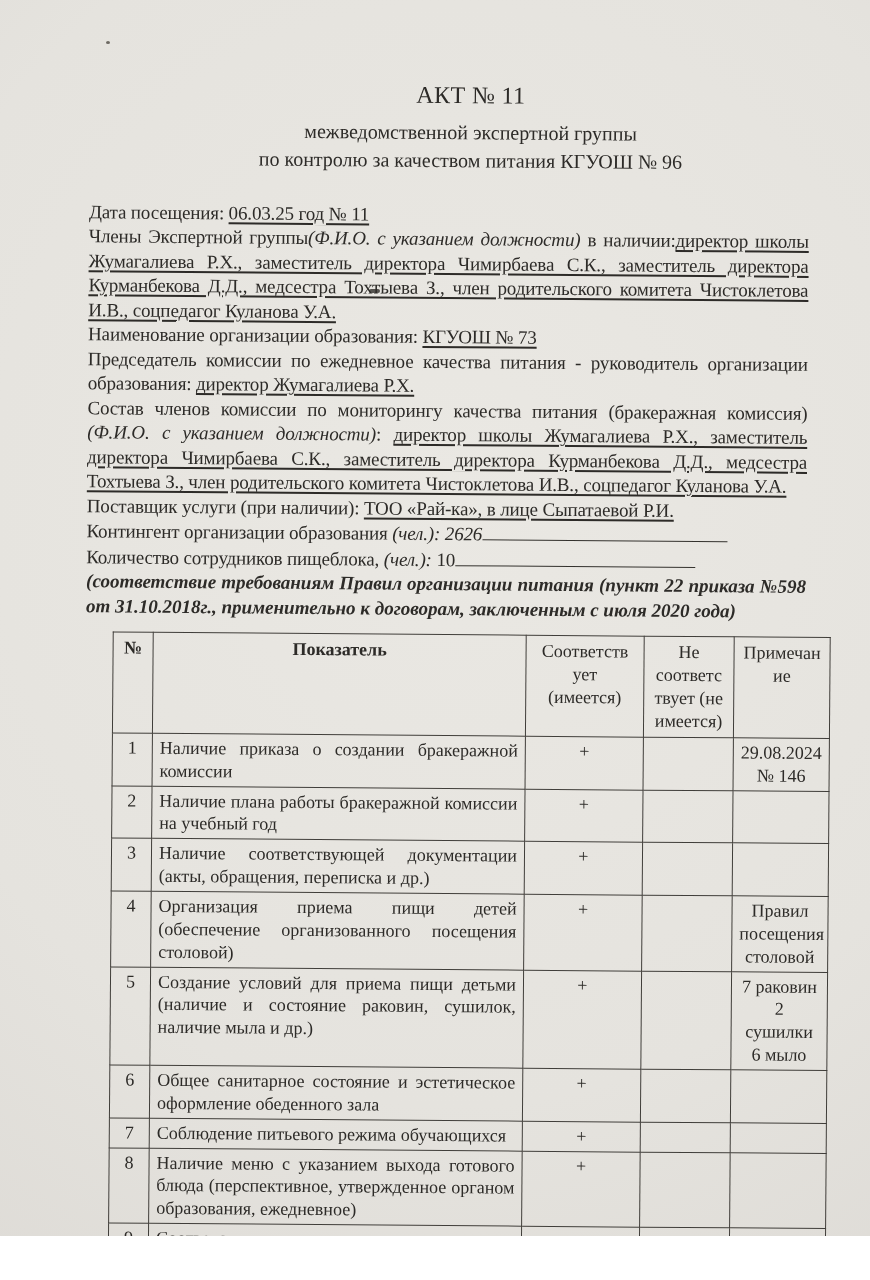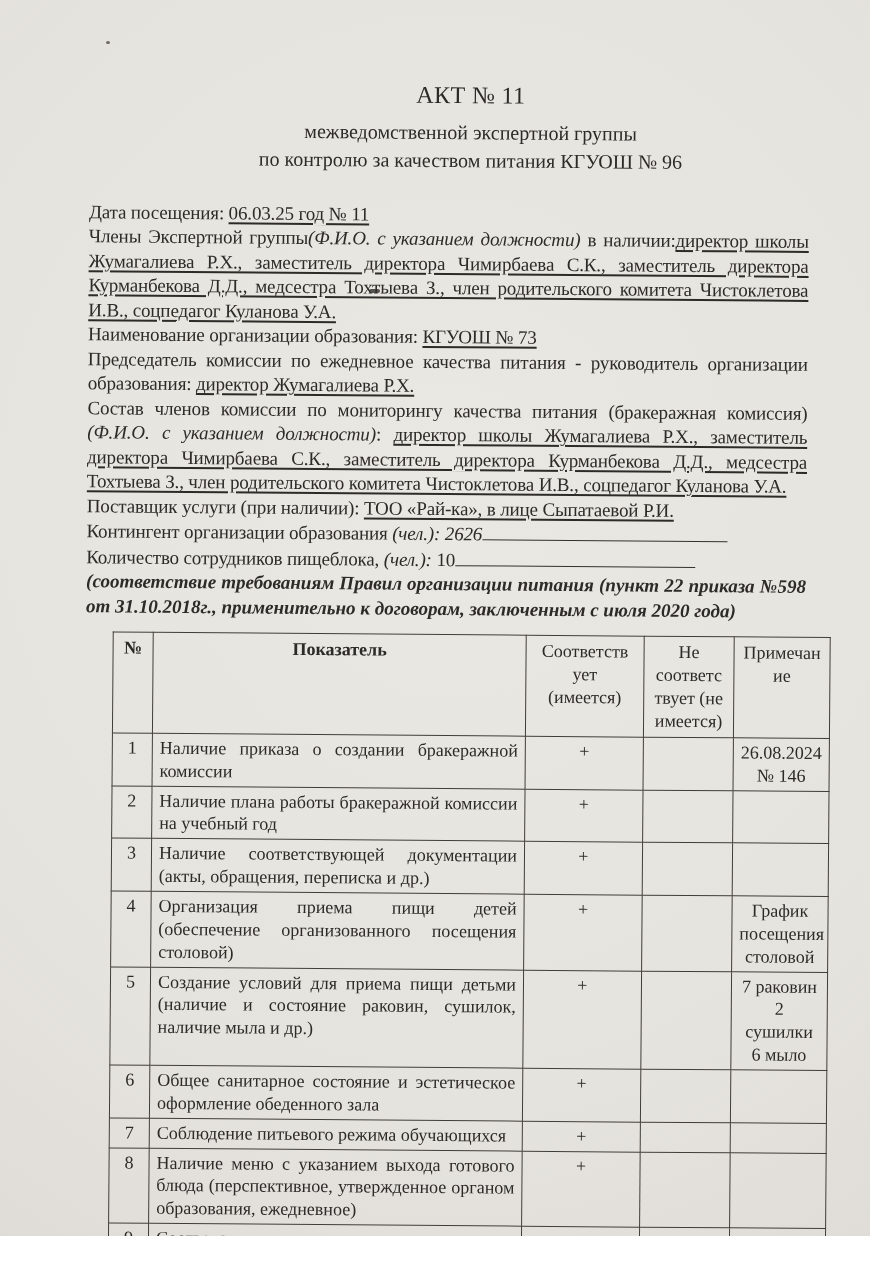--- a/index.html
+++ b/index.html
@@ -89,21 +89,21 @@
           <th>Примечан
 ие</th>
         </tr>
       </thead>
       <tbody>
         <tr>
           <td class="c-num">1</td>
           <td class="c-ind">Наличие приказа о создании бракеражной комиссии</td>
           <td class="c-yes">+</td>
           <td class="c-no"></td>
-          <td class="c-note">26.08.2024
+          <td class="c-note">29.08.2024
 № 146</td>
         </tr>
         <tr>
           <td class="c-num">2</td>
           <td class="c-ind">Наличие плана работы бракеражной комиссии на учебный год</td>
           <td class="c-yes">+</td>
           <td class="c-no"></td>
           <td class="c-note"></td>
         </tr>
         <tr>
@@ -111,21 +111,21 @@
           <td class="c-ind">Наличие соответствующей документации (акты, обращения, переписка и др.)</td>
           <td class="c-yes">+</td>
           <td class="c-no"></td>
           <td class="c-note"></td>
         </tr>
         <tr>
           <td class="c-num">4</td>
           <td class="c-ind">Организация приема пищи детей (обеспечение организованного посещения столовой)</td>
           <td class="c-yes">+</td>
           <td class="c-no"></td>
-          <td class="c-note">График
+          <td class="c-note">Правил
 посещения
 столовой</td>
         </tr>
         <tr>
           <td class="c-num">5</td>
           <td class="c-ind">Создание условий для приема пищи детьми (наличие и состояние раковин, сушилок, наличие мыла и др.)</td>
           <td class="c-yes">+</td>
           <td class="c-no"></td>
           <td class="c-note">7 раковин
 2 сушилки

